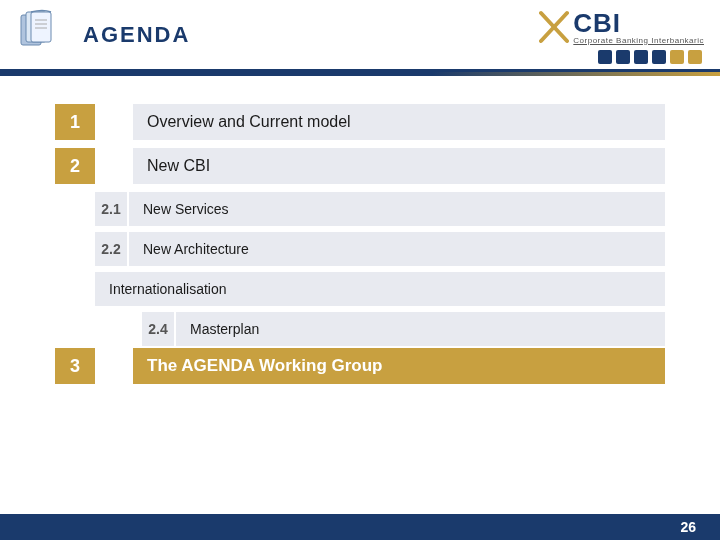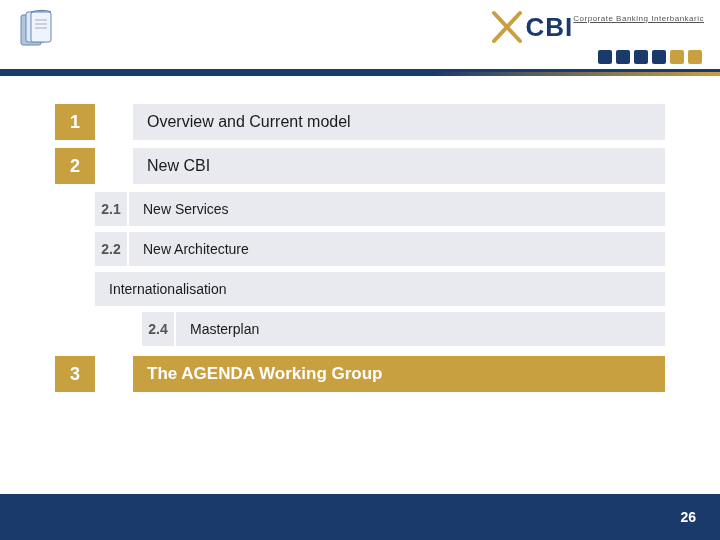--- a/index.html
+++ b/index.html
@@ -47,21 +47,21 @@
     }
 
     .cbi-logo-top {
       display: flex;
       align-items: center;
       gap: 4px;
     }
 
     .cbi-text-block {
       display: flex;
-      flex-direction: row;
+      flex-direction: column;
       align-items: flex-start;
     }
 
     .cbi-main-text {
       font-size: 26px;
       font-weight: bold;
       color: #1a3a6c;
       line-height: 1;
       letter-spacing: 1px;
     }
@@ -175,21 +175,21 @@
       font-weight: bold;
       font-size: 17px;
     }
 
     
     .footer {
       position: absolute;
       bottom: 0;
       left: 0;
       right: 0;
-      height: 46px;
+      height: 26px;
       background: #1a3a6c;
       display: flex;
       align-items: center;
       justify-content: flex-end;
       padding-right: 24px;
     }
 
     .page-number {
       color: #fff;
       font-size: 14px;
@@ -206,20 +206,21 @@
     <rect x="10" y="5" width="20" height="30" rx="2" fill="#dce8f5" stroke="#6a8ab0" stroke-width="1"></rect>
     <rect x="15" y="5" width="20" height="30" rx="2" fill="#eef4ff" stroke="#6a8ab0" stroke-width="1"></rect>
 
     <line x1="19" y1="13" x2="31" y2="13" stroke="#aaa" stroke-width="1"></line>
     <line x1="19" y1="17" x2="31" y2="17" stroke="#aaa" stroke-width="1"></line>
     <line x1="19" y1="21" x2="31" y2="21" stroke="#aaa" stroke-width="1"></line>
 
     <path d="M15 5 Q27 2 35 5" fill="none" stroke="#6a8ab0" stroke-width="1.5"></path>
   </svg>
 
+  <span class="header-title">AGENDA</span>
 
   <div class="cbi-logo">
     <div class="cbi-logo-top">
 
       <svg width="30" height="38" viewBox="0 0 30 38">
         <line x1="2" y1="5" x2="28" y2="33" stroke="#c8a040" stroke-width="4" stroke-linecap="round"></line>
         <line x1="28" y1="5" x2="2" y2="33" stroke="#c8a040" stroke-width="4" stroke-linecap="round"></line>
       </svg>
       <div class="cbi-text-block">
         <span class="cbi-main-text">CBI</span>
@@ -259,21 +260,21 @@
 
   <div class="sub-row">
     <div class="sub-num-cell">2.2</div>
     <div class="sub-label-cell">New Architecture</div>
   </div>
 
   <div class="sub-row">
     <div class="sub-label-cell">Internationalisation</div>
   </div>
 
-  <div class="sub-row" style="margin-bottom:10px;padding-left:47px;">
+  <div class="sub-row" style="margin-bottom:2px;padding-left:47px;">
     <div class="sub-num-cell">2.4</div>
     <div class="sub-label-cell">Masterplan</div>
   </div>
 
   <div class="agenda-row">
     <div class="num-cell highlight">3</div>
     <div class="label-cell highlight">The AGENDA Working Group</div>
   </div>
 
 </div>

